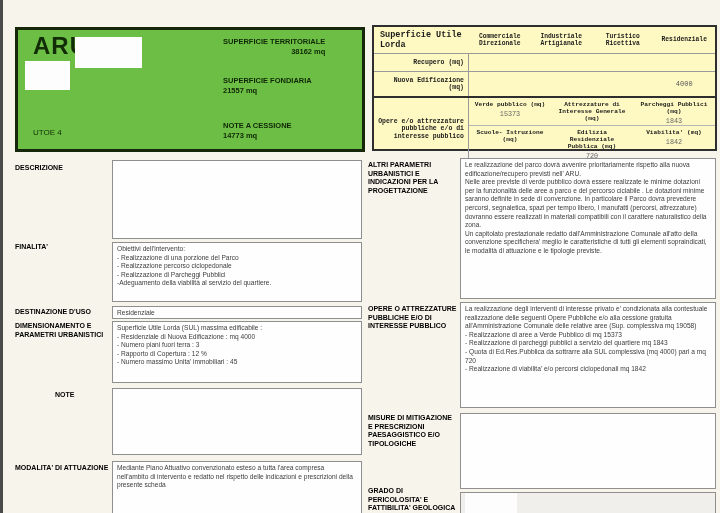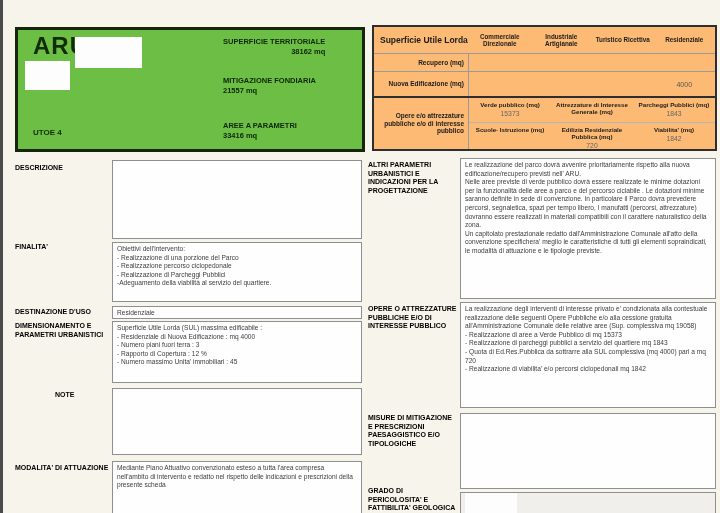--- a/index.html
+++ b/index.html
@@ -8,31 +8,31 @@
     background:#f7f4ec; font-family:"Liberation Sans", sans-serif;
   }
   .page-edge { position:absolute; left:0; top:0; width:3px; height:100%; background:#4b4b4b; }
 
   
   .green-card {
     position:absolute; left:15px; top:27px; width:344px; height:119px;
     background:#6cbf44; border:3px solid #152708;
   }
   .aru-title { position:absolute; left:15px; top:2px; font-size:24px; font-weight:bold; color:#122c08; letter-spacing:1px; }
-  .utoe { position:absolute; left:15px; top:98px; font-size:8px; font-weight:bold; color:#122c08; }
+  .utoe { position:absolute; left:15px; top:98px; font-size:8px; font-weight:normal; color:#122c08; }
   .redact { position:absolute; background:#fdfdfd; }
   .redact-a { left:57px; top:7px;  width:67px; height:31px; }
   .redact-b { left:7px;  top:31px; width:45px; height:29px; }
   .stat { position:absolute; left:205px; font-size:7.5px; font-weight:bold; color:#0f2607; line-height:9.5px; }
   .stat-1 { top:7px;text-align:right; } .stat-2 { top:46px; } .stat-3 { top:91px; }
 
   
   .sul-table {
     position:absolute; left:372px; top:25px; width:341px; height:122px;
-    border:2px solid #2e2e2e; background:#fdba74; display:flex; flex-direction:column;
+    border:2px solid #2e2e2e; background:#fef9c3; display:flex; flex-direction:column;font-family:Liberation Mono, monospace;
   }
   .t-head { display:flex; height:26px; flex:0 0 auto; }
   .t-title { width:95px; flex:0 0 95px; display:flex; align-items:center; padding-left:6px; box-sizing:border-box;
              font-size:8.5px; font-weight:bold; color:#1b1b1b; }
   .t-col-h { flex:1; display:flex; align-items:center; justify-content:center; text-align:center;
              font-size:6.3px; font-weight:bold; line-height:7.5px; color:#1b1b1b; padding:1px 3px; }
   .t-row { display:flex; border-top:1px solid #9a9a9a; flex:0 0 auto; }
   .row-recupero { height:17px; } .row-nuova { height:24px; }
   .t-label { width:95px; flex:0 0 95px; box-sizing:border-box; border-right:1px solid #9a9a9a;
              display:flex; flex-direction:column; justify-content:center; align-items:flex-end;
@@ -77,26 +77,26 @@
   <div class="green-card">
     <div class="aru-title">ARU</div>
     <div class="redact redact-a"></div>
     <div class="redact redact-b"></div>
     <div class="utoe">UTOE 4</div>
     <div class="stat stat-1">
       <div>SUPERFICIE TERRITORIALE</div>
       <div>38162 mq</div>
     </div>
     <div class="stat stat-2">
-      <div>MITIGAZIONE FONDIARIA</div>
+      <div>SUPERFICIE FONDIARIA</div>
       <div>21557 mq</div>
     </div>
     <div class="stat stat-3">
-      <div>AREE A PARAMETRI</div>
-      <div>33416 mq</div>
+      <div>NOTE A CESSIONE</div>
+      <div>14773 mq</div>
     </div>
   </div>
 
   <div class="sul-table">
     <div class="t-head">
       <div class="t-title">Superficie Utile Lorda</div>
       <div class="t-col-h">Commerciale Direzionale</div>
       <div class="t-col-h">Industriale Artigianale</div>
       <div class="t-col-h">Turistico Ricettiva</div>
       <div class="t-col-h">Residenziale</div>

